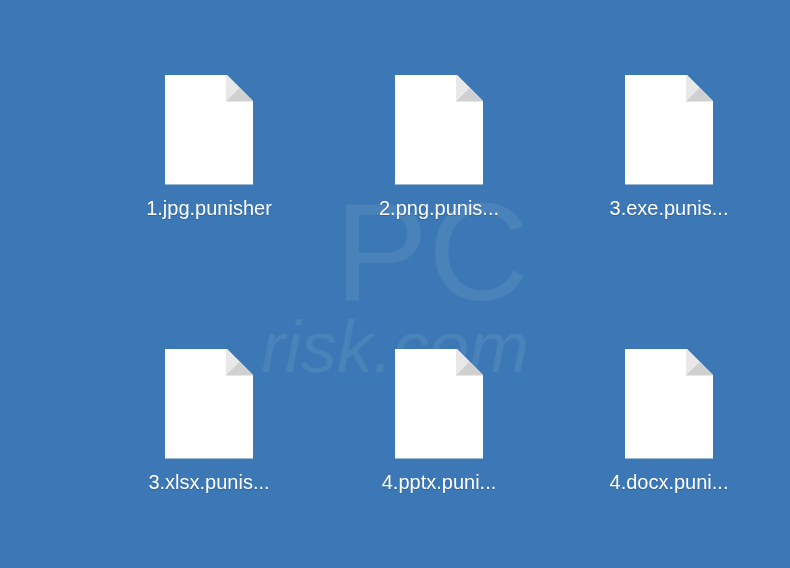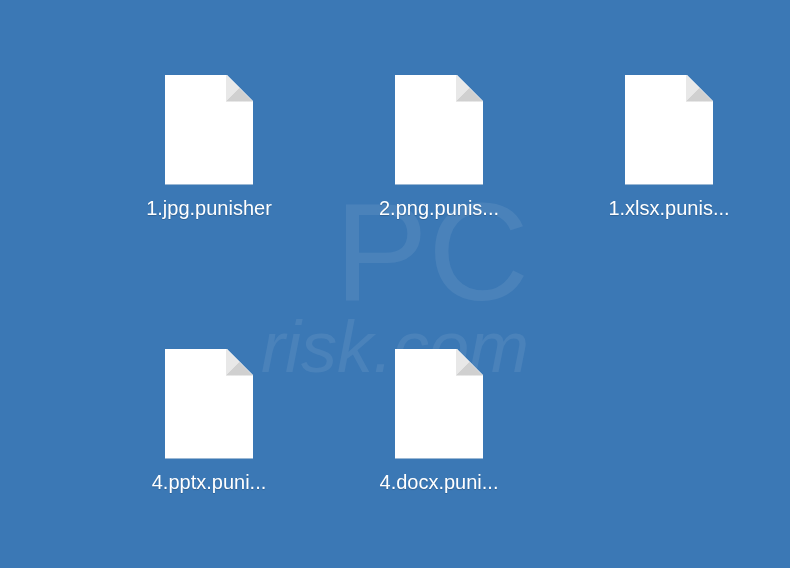--- a/index.html
+++ b/index.html
@@ -115,27 +115,34 @@
   </div>
 
   <div class="file-item">
     <div class="file-icon">
       <div class="file-icon-body"></div>
       <div class="file-icon-fold"></div>
     </div>
     <div class="file-label">2.png.punis...</div>
   </div>
 
+  <div class="file-item">
+    <div class="file-icon">
+      <div class="file-icon-body"></div>
+      <div class="file-icon-fold"></div>
+    </div>
+    <div class="file-label">3.exe.punis...</div>
+  </div>
 
   <div class="file-item">
     <div class="file-icon">
       <div class="file-icon-body"></div>
       <div class="file-icon-fold"></div>
     </div>
-    <div class="file-label">1.xlsx.punis...</div>
+    <div class="file-label">3.xlsx.punis...</div>
   </div>
 
   <div class="file-item">
     <div class="file-icon">
       <div class="file-icon-body"></div>
       <div class="file-icon-fold"></div>
     </div>
     <div class="file-label">4.pptx.puni...</div>
   </div>
 

